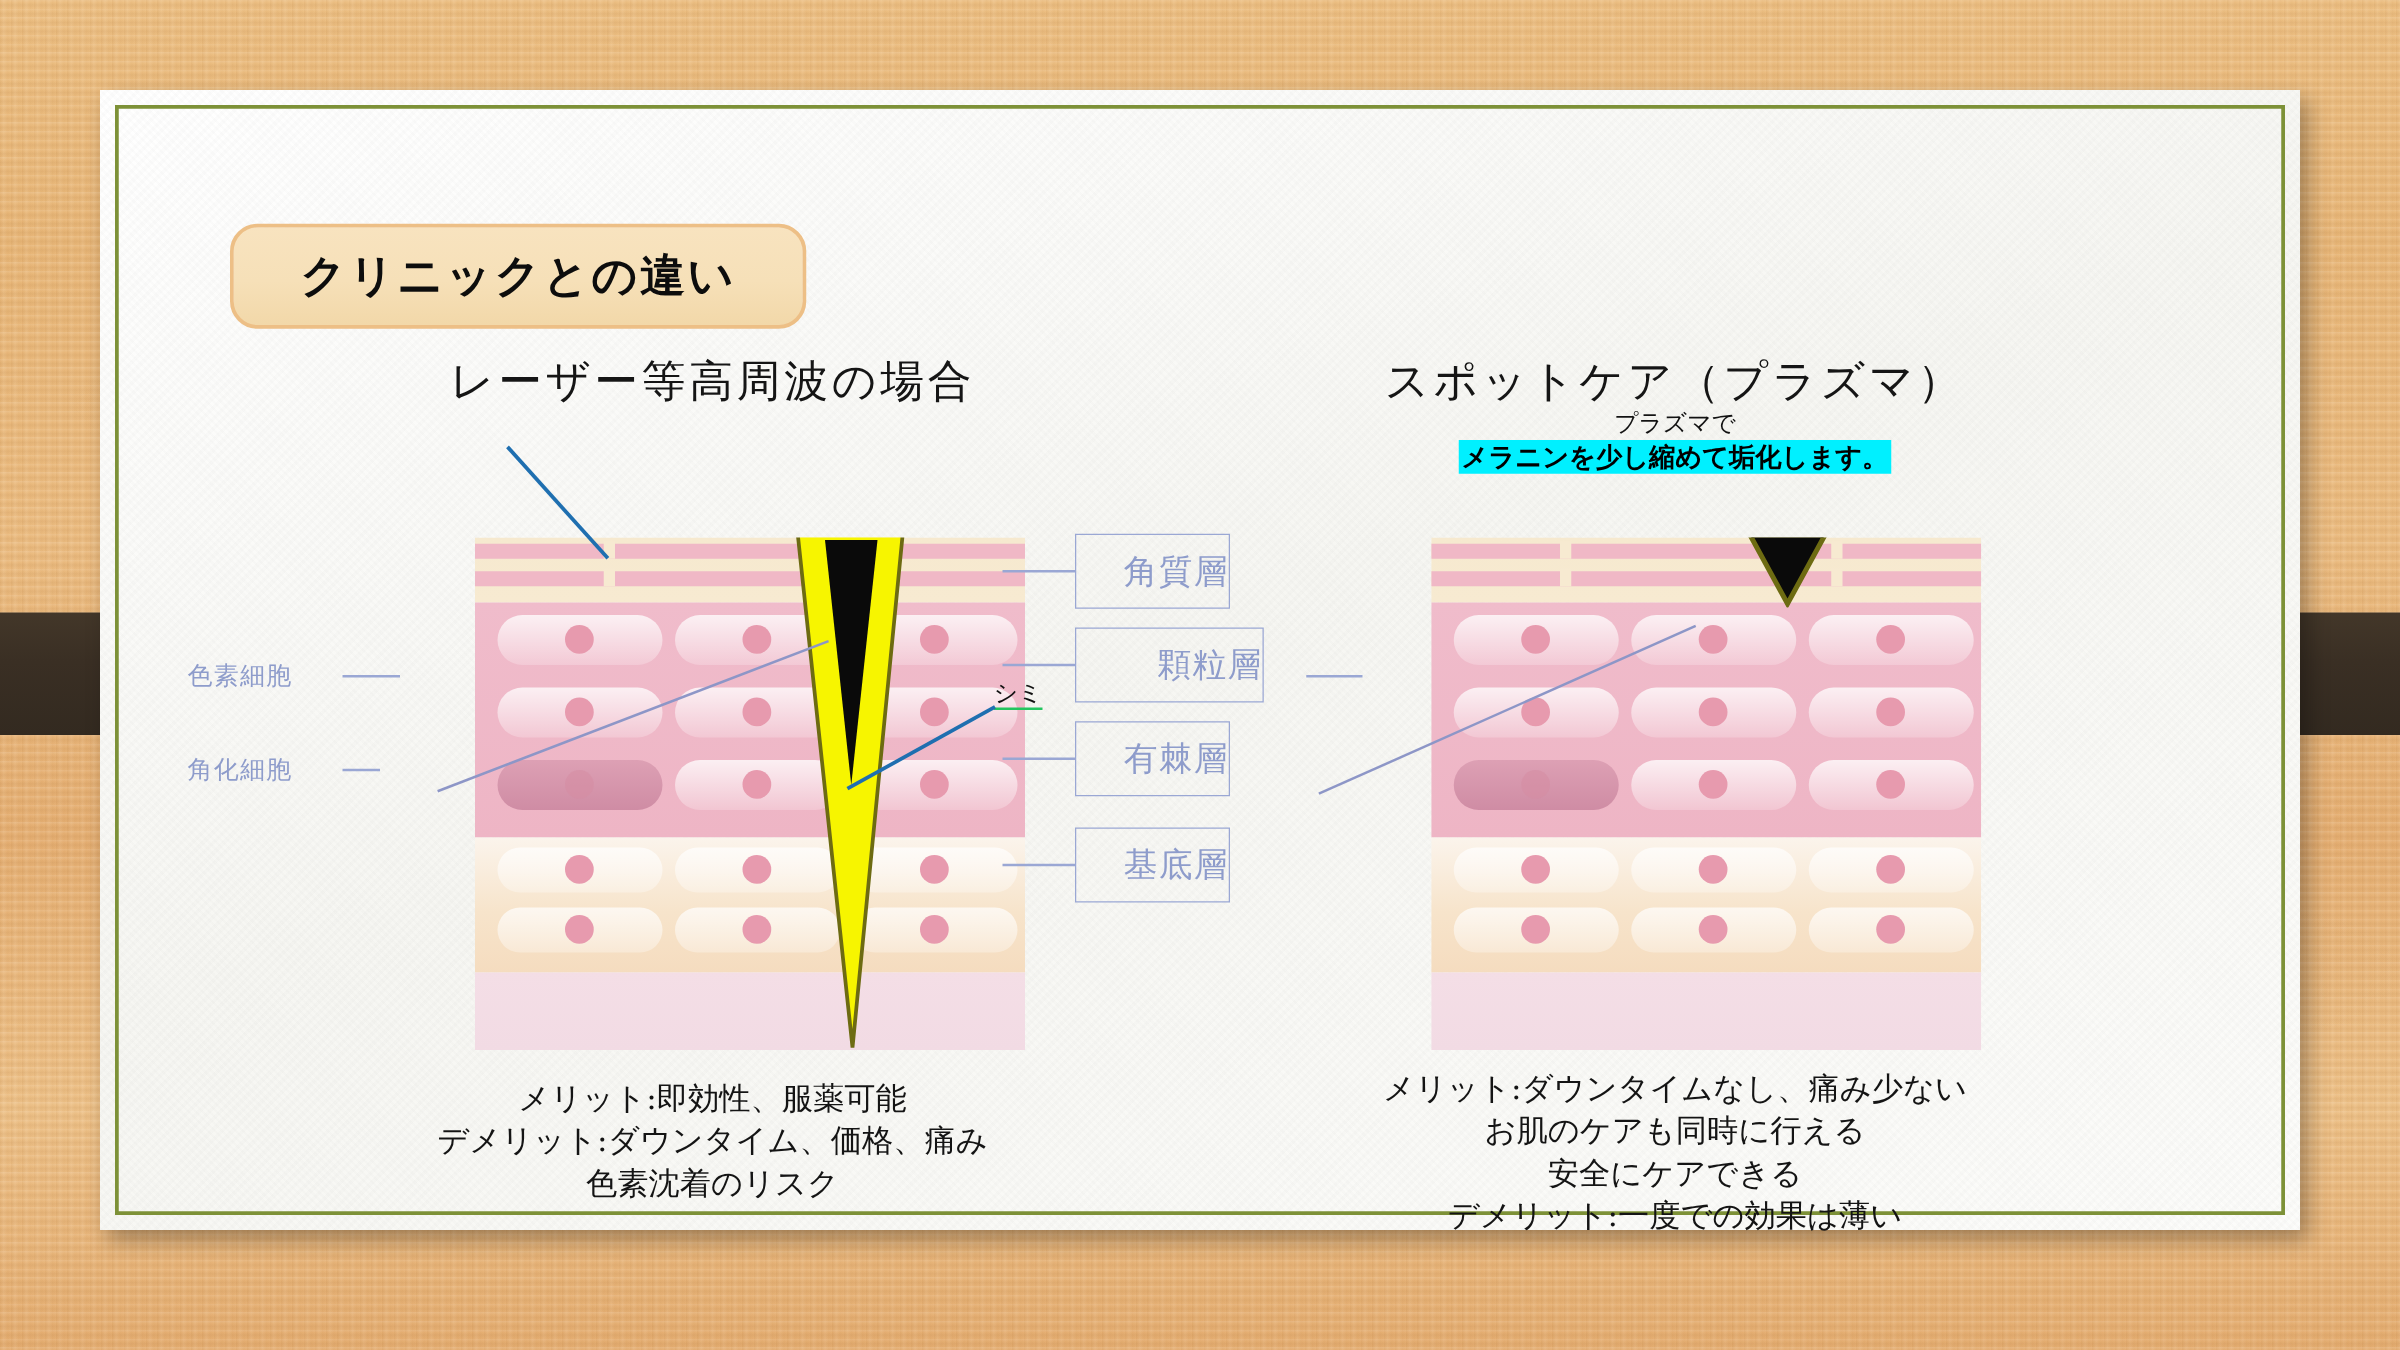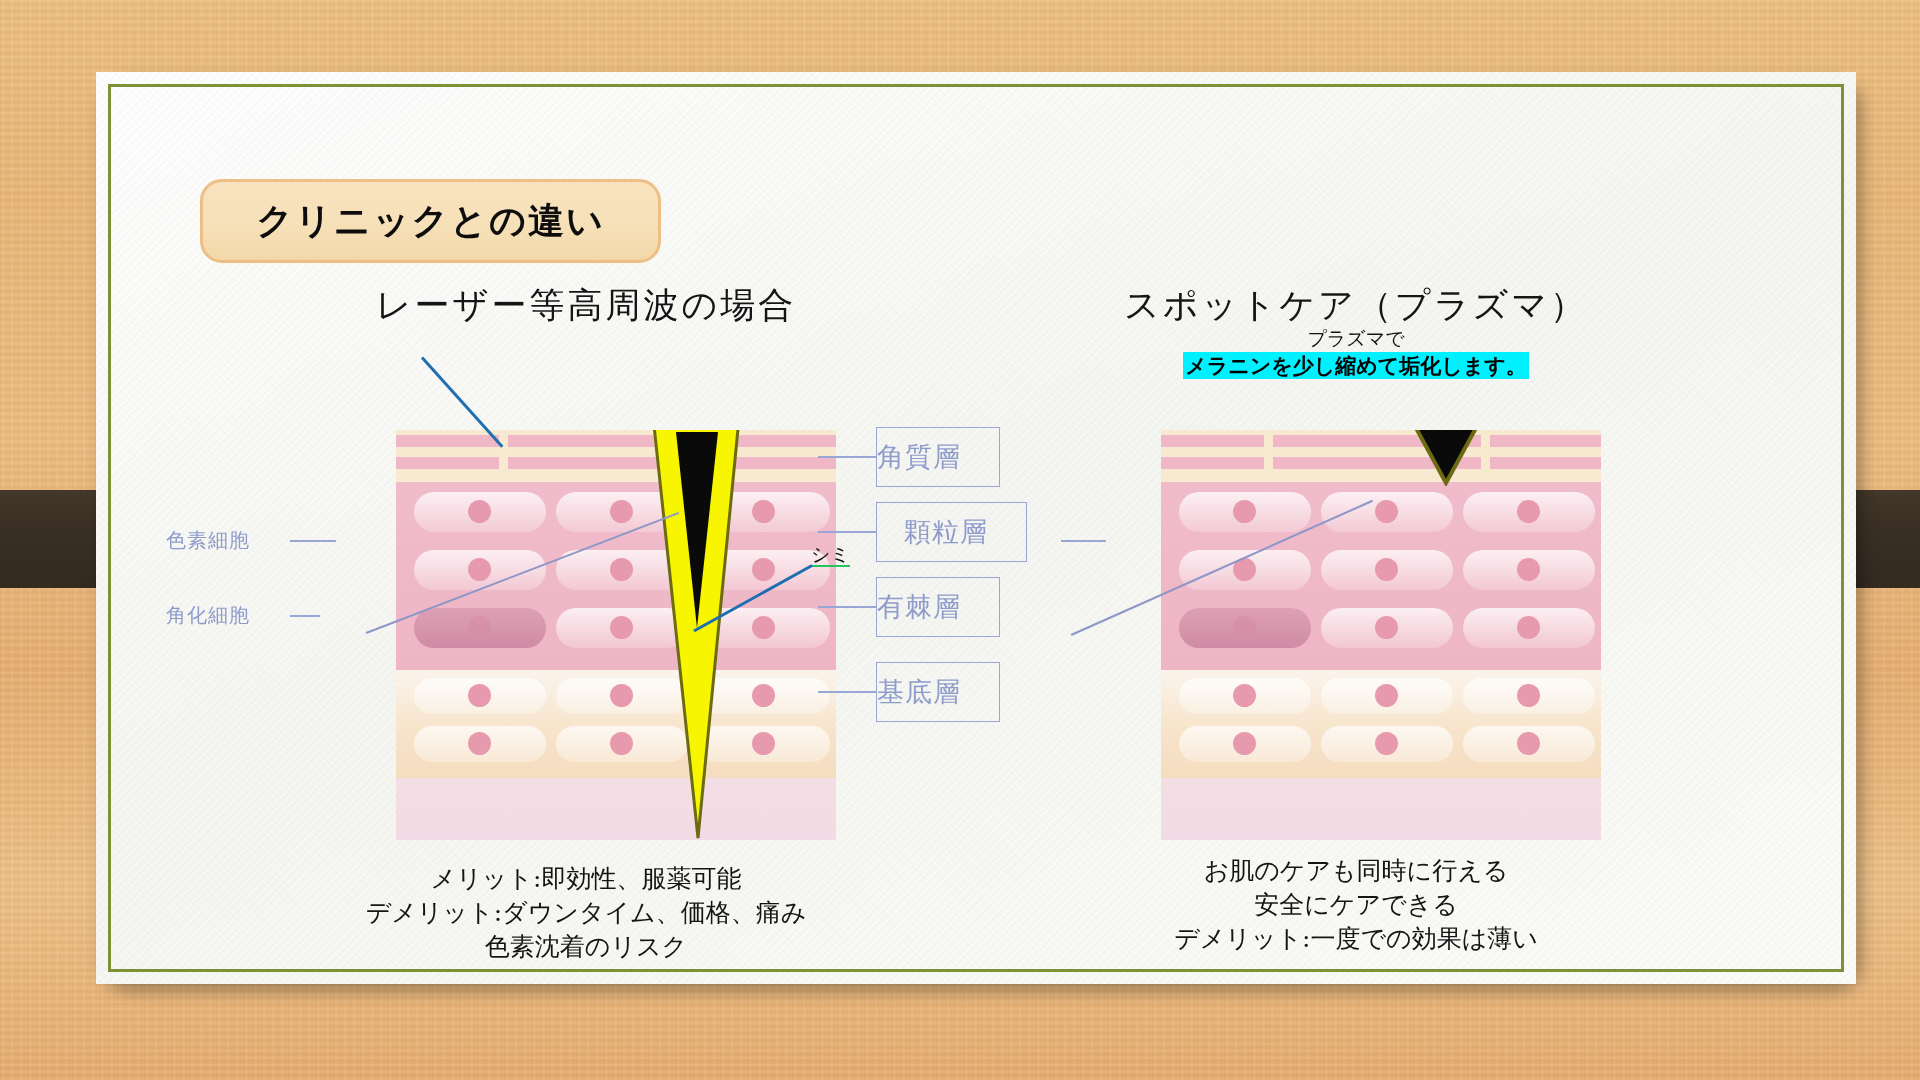--- a/index.html
+++ b/index.html
@@ -34,24 +34,23 @@
   
   .bar{
     position:absolute;top:490px;height:98px;background:#3b3026;
     background:linear-gradient(180deg,#433729 0%,#3a2f24 40%,#332a20 100%);
   }
   #bar-left{left:0;width:120px;}
   #bar-right{right:0;width:120px;}
 
   
   #slide{
-    position:absolute;left:96px;top:72px;width:1760px;height:912px;
+    position:absolute;left:80px;top:72px;width:1760px;height:912px;
     background:#fbfbf9;
     box-shadow:6px 8px 16px rgba(0,0,0,0.30);
-    border-radius:27px;
   }
   #slide-texture{
     position:absolute;inset:0;
     background:
       repeating-linear-gradient(45deg, rgba(0,0,0,0.012) 0 2px, rgba(255,255,255,0) 2px 4px),
       repeating-linear-gradient(-45deg, rgba(0,0,0,0.010) 0 3px, rgba(255,255,255,0) 3px 6px),
       linear-gradient(160deg,#ffffff 0%,#f6f6f2 48%,#fcfcfa 100%);
   }
   #slide-border{
     position:absolute;left:12px;top:12px;right:12px;bottom:12px;
@@ -134,21 +133,21 @@
     filter:drop-shadow(0 0 0 rgba(0,0,0,0));
   }
   #spot-tri{position:absolute;left:252px;top:-4px;width:66px;height:60px;}
 
   
   .lead{position:absolute;background:#8d96c7;height:1.5px;transform-origin:left center;}
   .lead-blue{position:absolute;background:#1f6fb0;height:3px;transform-origin:left center;}
 
   .layer-label{
     position:absolute;width:122px;height:58px;border:1.5px solid #9aa7d4;
-    display:flex;align-items:center;justify-content:flex-start;
+    display:flex;align-items:center;justify-content:flex-end;
     font-size:27px;color:#8e9ccb;letter-spacing:1px;
     font-family:"DejaVu Serif","Liberation Serif",serif;
     background:rgba(255,255,255,0.0);
   }
   .side-label{
     position:absolute;font-size:20px;color:#8e9ccb;letter-spacing:1px;
     font-family:Liberation Serif, serif;white-space:nowrap;
   }
   .tick{position:absolute;height:1.5px;background:#9aa7d4;}
 
@@ -319,20 +318,21 @@
       <div class="layer l-basal"></div>
 
       <svg id="spot-tri" viewBox="0 0 66 60">
         <polygon points="3,2 63,2 33,57" fill="#0a0a0a" stroke="#6d6b12" stroke-width="4"></polygon>
       </svg>
     </div>
 
     <div class="lead" style="left:75px;top:352px;width:330px;transform:rotate(-24deg);"></div>
 
     <div class="bottom-text" id="right-bottom">
+      <span class="bt-line">メリット:ダウンタイムなし、痛み少ない</span>
       <span class="bt-line">お肌のケアも同時に行える</span>
       <span class="bt-line">安全にケアできる</span>
       <span class="bt-line">デメリット:一度での効果は薄い</span>
     </div>
   </div>
 
   <div class="layer-label" style="left:780px;top:355px;">
     <span>角質層</span>
   </div>
   <div class="tick" style="left:722px;top:384px;width:58px;"></div>

